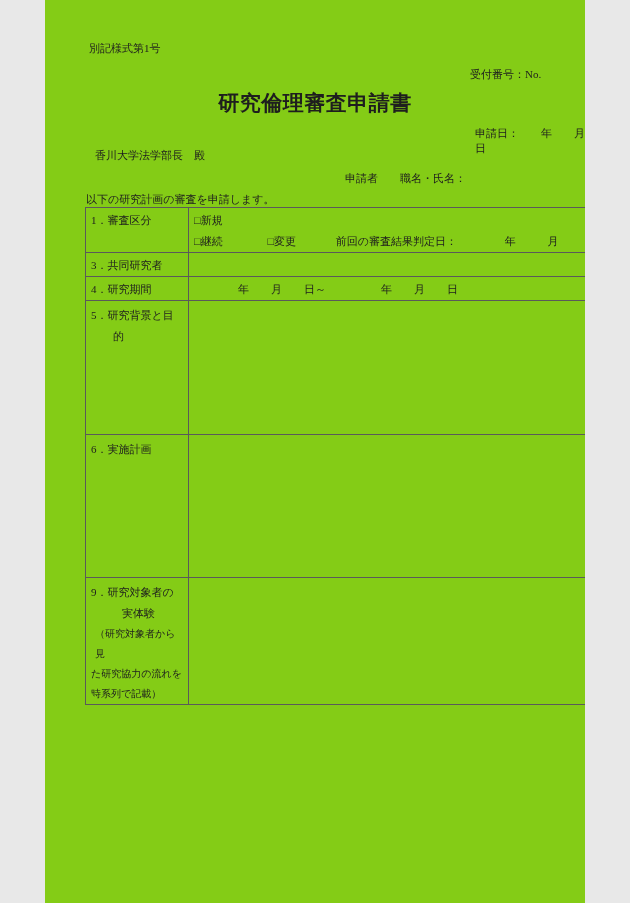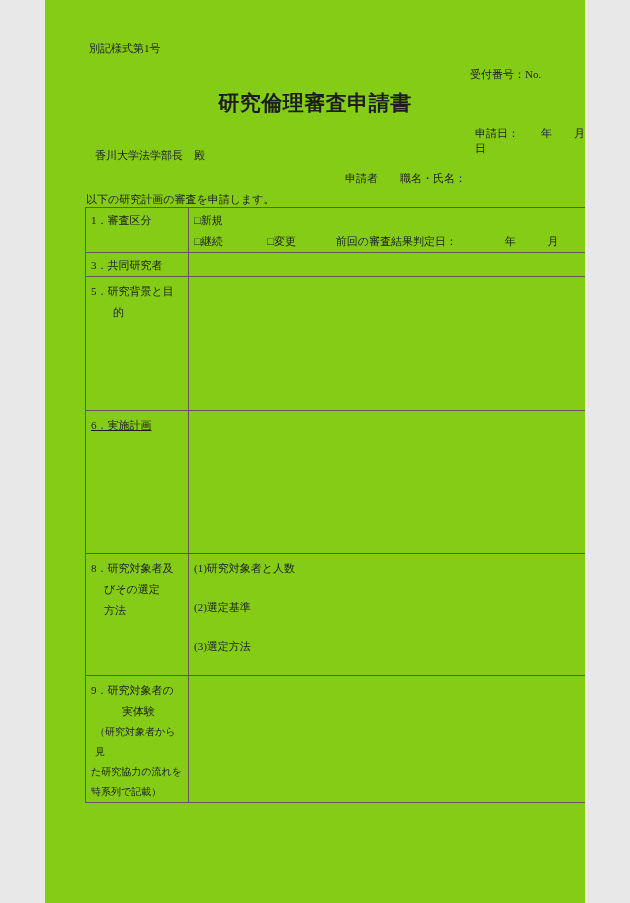--- a/index.html
+++ b/index.html
@@ -38,21 +38,21 @@
     padding: 2px 5px 0 5px;
     line-height: 21px;
     overflow: hidden;
   }
   td.content { padding-left: 7px; }
   tr.r1 td { height: 38px; }
   tr.r2 td { height: 21px; }
   tr.r3 td { height: 19px; }
   tr.r4 td { height: 19px; }
   tr.r5 td { height: 129px; }
-  tr.r6 td { height: 138px; text-decoration: underline; }
+  tr.r6 td { height: 138px; }
   tr.r7 td { height: 40px; }
   tr.r8 td { height: 117px; }
   tr.r9 td { height: 100px; border-radius: 26px; }
   tr.r5 td, tr.r6 td, tr.r7 td, tr.r8 td, tr.r9 td { padding-top: 4px; }
 
   .ml25 { margin-left: 42px; }
   .ml29 { margin-left: 29px; }
   .ml31 { margin-left: 31px; }
   .ml37 { margin-left: 37px; }
   .ml45 { margin-left: 45px; }
@@ -99,47 +99,39 @@
         </div>
       </td>
     </tr>
 
 
     <tr class="r3">
       <td class="label">3．共同研究者</td>
       <td class="content"></td>
     </tr>
 
+    <tr class="r4">
+      <td class="label">4．研究期間</td>
+      <td class="content">　　　　年　　月　　日～　　　　　年　　月　　日</td>
+    </tr>
 
     <tr class="r5">
       <td class="label">
         <div>5．研究背景と目</div>
         <div class="indent22">的</div>
       </td>
       <td class="content"></td>
     </tr>
 
     <tr class="r6">
       <td class="label">6．実施計画</td>
       <td class="content"></td>
     </tr>
 
 
-    <tr class="r8">
-      <td class="label">
-        <div>8．研究対象者及</div>
-        <div class="indent13">びその選定</div>
-        <div class="indent13">方法</div>
-      </td>
-      <td class="content">
-        <div>(1)研究対象者と人数</div>
-        <div class="spaced-item">(2)選定基準</div>
-        <div class="spaced-item">(3)選定方法</div>
-      </td>
-    </tr>
 
     <tr class="r9">
       <td class="label">
         <div>9．研究対象者の</div>
         <div class="indent31">実体験</div>
         <div class="small indent4">（研究対象者から見</div>
         <div class="small">た研究協力の流れを</div>
         <div class="small">時系列で記載）</div>
       </td>
       <td class="content"></td>

